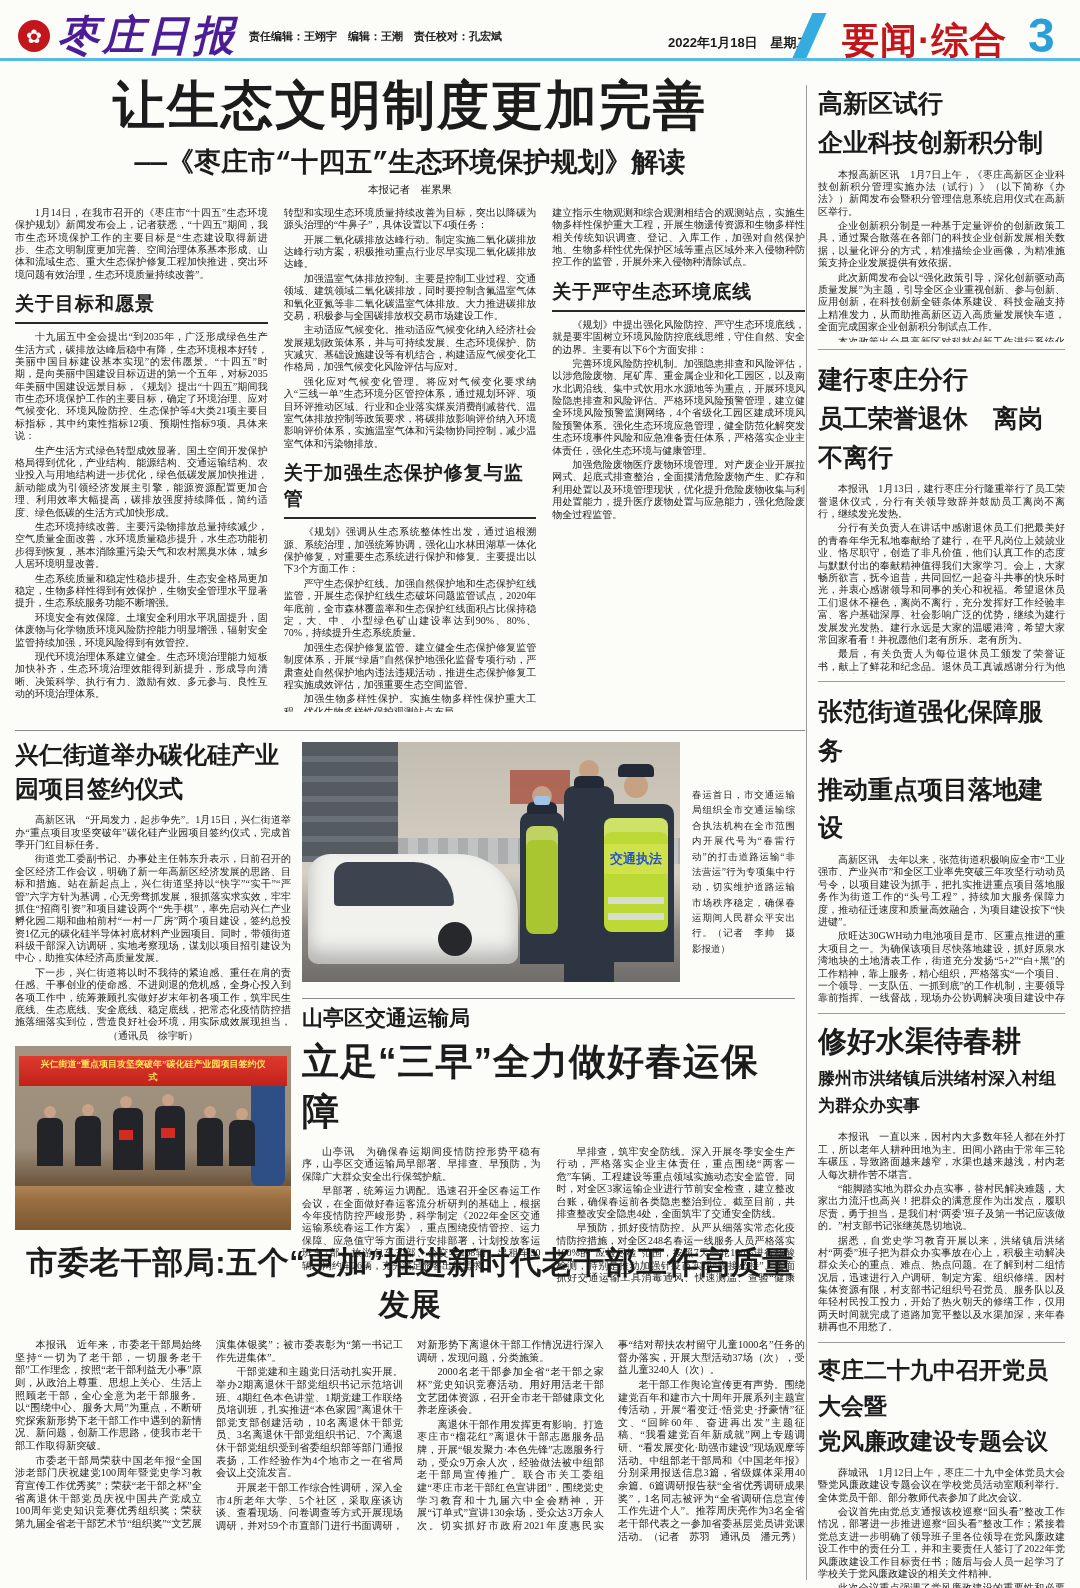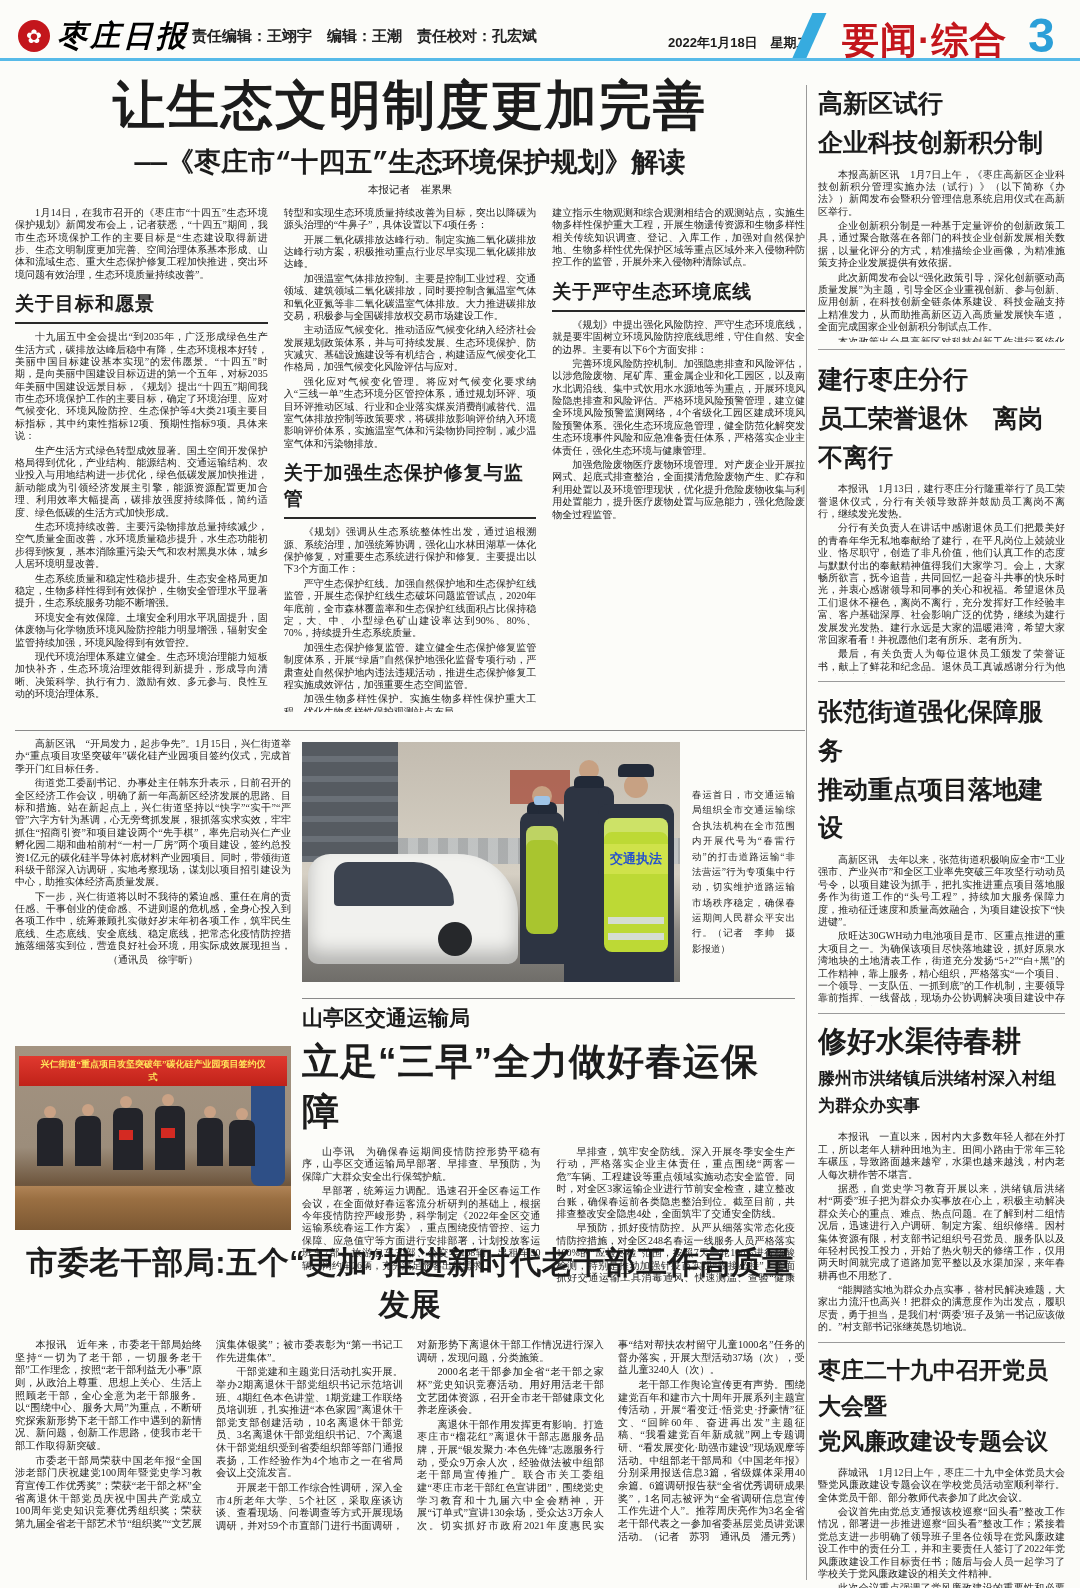--- a/index.html
+++ b/index.html
@@ -4,23 +4,23 @@
 <style>
   * { box-sizing: border-box; }
   html,body { margin:0; padding:0; background:#e9e9e5; }
   .page { position:relative; width:1080px; height:1588px; margin:0 auto; background:#fcfcf9;
           font-family:"Liberation Serif","DejaVu Serif",serif; color:#1c1c1c; overflow:hidden; }
 
   
   .hdr { position:absolute; top:16px; left:18px; height:40px; display:flex; align-items:center; }
   .logo-circle { width:32px; height:32px; border-radius:50%; background:#c3161c; color:#fff;
                  display:flex; align-items:center; justify-content:center; font-size:19px; margin-right:7px; }
-  .paper-name { color:#000000; font-size:30px; font-weight:bold; font-style:italic;
-                font-family:"DejaVu Serif",serif; letter-spacing:3px; margin-right:3px; }
-  .credits { font-size:15px; font-weight:bold; font-family:"Liberation Sans",sans-serif; color:#222; }
+  .paper-name { color:#4c1d95; font-size:42px; font-weight:bold; font-style:italic;
+                font-family:"DejaVu Serif",serif; letter-spacing:3px; margin-right:12px; }
+  .credits { font-size:11px; font-weight:bold; font-family:"Liberation Sans",sans-serif; color:#222; }
   .hdr-date { position:absolute; top:34px; left:668px; font-size:13px; font-weight:bold;
               font-family:"Liberation Sans",sans-serif; }
   .slash { position:absolute; top:13px; left:802px; width:14px; height:47px; background:#36abdf; transform:skewX(-24deg); }
   .section-title { position:absolute; top:16px; left:842px; color:#c3161c; font-size:37px; font-weight:900;
                    font-family:"Liberation Sans",sans-serif; letter-spacing:1px; }
   .page-num { position:absolute; top:8px; left:1028px; color:#2b9fd8; font-size:48px; font-weight:900;
               font-family:"Liberation Sans",sans-serif; }
   .blue-line { position:absolute; top:58px; left:0; width:1080px; height:3px; background:#57bae8; }
 
   
@@ -164,20 +164,21 @@
         <p class="bp">《规划》中提出强化风险防控、严守生态环境底线，就是要牢固树立环境风险防控底线思维，守住自然、安全的边界。主要有以下6个方面安排：</p>
         <p class="bp">完善环境风险防控机制。加强隐患排查和风险评估，以涉危险废物、尾矿库、重金属企业和化工园区，以及南水北调沿线、集中式饮用水水源地等为重点，开展环境风险隐患排查和风险评估。严格环境风险预警管理，建立健全环境风险预警监测网络，4个省级化工园区建成环境风险预警体系。强化生态环境应急管理，健全防范化解突发生态环境事件风险和应急准备责任体系，严格落实企业主体责任，强化生态环境与健康管理。</p>
         <p class="bp">加强危险废物医疗废物环境管理。对产废企业开展拉网式、起底式排查整治，全面摸清危险废物产生、贮存和利用处置以及环境管理现状，优化提升危险废物收集与利用处置能力，提升医疗废物处置与应急能力，强化危险废物全过程监管。</p>
       </div>
     </div>
   </div>
 
   <div class="hr" style="top:730px;left:15px;width:790px"></div>
 
   <div class="xr">
+    <h2 class="xr-title">兴仁街道举办碳化硅产业园项目签约仪式</h2>
     <div class="xr-body">
       <p class="bp">高新区讯　“开局发力，起步争先”。1月15日，兴仁街道举办“重点项目攻坚突破年”碳化硅产业园项目签约仪式，完成首季开门红目标任务。</p>
       <p class="bp">街道党工委副书记、办事处主任韩东升表示，日前召开的全区经济工作会议，明确了新一年高新区经济发展的思路、目标和措施。站在新起点上，兴仁街道坚持以“快字”“实干”“严管”六字方针为基调，心无旁骛抓发展，狠抓落实求实效，牢牢抓住“招商引资”和项目建设两个“先手棋”，率先启动兴仁产业孵化园二期和曲柏前村“一村一厂房”两个项目建设，签约总投资1亿元的碳化硅半导体衬底材料产业园项目。同时，带领街道科级干部深入访调研，实地考察现场，谋划以项目招引建设为中心，助推实体经济高质量发展。</p>
       <p class="bp">下一步，兴仁街道将以时不我待的紧迫感、重任在肩的责任感、干事创业的使命感、不进则退的危机感，全身心投入到各项工作中，统筹兼顾扎实做好岁末年初各项工作，筑牢民生底线、生态底线、安全底线、稳定底线，把常态化疫情防控措施落细落实到位，营造良好社会环境，用实际成效展现担当，用昂扬斗志为产业新区的建设贡献力量。</p>
     </div>
     <div class="byline">（通讯员　徐宇昕）</div>
   </div>
 
   <div class="photo-sign">
     <div class="ps-banner">兴仁街道“重点项目攻坚突破年”碳化硅产业园项目签约仪式</div>
@@ -218,21 +219,21 @@
       <div class="pt-officer" style="left:218px;top:70px;width:44px;height:152px">
         <div class="pt-head"></div>
         <div class="pt-cap"></div>
         <div class="pt-mask"></div>
         <div class="pt-vest" style="background:#a9c52f"></div>
       </div>
       <div class="pt-officer" style="left:262px;top:44px;width:50px;height:196px">
         <div class="pt-head"></div>
         <div class="pt-cap"></div>
       </div>
-      <div class="pt-officer" style="left:296px;top:62px;width:76px;height:178px">
+      <div class="pt-officer" style="left:296px;top:62px;width:76px;height:158px">
         <div class="pt-head" style="width:24px;height:24px;top:-30px"></div>
         <div class="pt-cap" style="width:36px;height:13px;top:-40px"></div>
         <div class="pt-vest">
           <div class="pt-vest-text">交通执法</div>
           <div class="pt-stripe" style="bottom:28px"></div>
           <div class="pt-stripe" style="bottom:12px"></div>
         </div>
       </div>
     </div>
     <div class="tr-caption">春运首日，市交通运输局组织全市交通运输综合执法机构在全市范围内开展代号为“春雷行动”的打击道路运输“非法营运”行为专项集中行动，切实维护道路运输市场秩序稳定，确保春运期间人民群众平安出行。（记者　李帅　摄影报道）</div>
@@ -299,22 +300,22 @@
       <p class="bp">高新区讯　去年以来，张范街道积极响应全市“工业强市、产业兴市”和全区工业率先突破三年攻坚行动动员号令，以项目建设为抓手，把扎实推进重点项目落地服务作为街道工作的“头号工程”，持续加大服务保障力度，推动征迁速度和质量高效融合，为项目建设按下“快进键”。</p>
       <p class="bp">欣旺达30GWH动力电池项目是市、区重点推进的重大项目之一。为确保该项目尽快落地建设，抓好原泉水湾地块的土地清表工作，街道充分发扬“5+2”“白+黑”的工作精神，靠上服务，精心组织，严格落实“一个项目、一个领导、一支队伍、一抓到底”的工作机制，主要领导靠前指挥、一线督战，现场办公协调解决项目建设中存在的困难和问题，落实属地责任，进一步压缩前期准备时间，提高工作效率，全力推进用地坟头迁移、附着物清理等工作，尽快交付土地，为项目建设提供用地保障。</p>
 
     </div>
     <div class="sb-div"></div>
 
     <div class="sb-art" style="height:315px">
       <div class="sb-big">修好水渠待春耕</div>
       <div class="sb-h2">滕州市洪绪镇后洪绪村深入村组为群众办实事</div>
       <p class="bp">本报讯　一直以来，因村内大多数年轻人都在外打工，所以老年人耕种田地为主。田间小路由于常年三轮车碾压，导致路面越来越窄，水渠也越来越浅，村内老人每次耕作苦不堪言。</p>
+      <p class="bp">“能脚踏实地为群众办点实事，替村民解决难题，大家出力流汗也高兴！把群众的满意度作为出发点，履职尽责，勇于担当，是我们村‘两委’班子及第一书记应该做的。”村支部书记张继英恳切地说。</p>
       <p class="bp">据悉，自党史学习教育开展以来，洪绪镇后洪绪村“两委”班子把为群众办实事放在心上，积极主动解决群众关心的重点、难点、热点问题。在了解到村二组情况后，迅速进行入户调研、制定方案、组织修缮。因村集体资源有限，村支部书记组织号召党员、服务队以及年轻村民投工投力，开始了热火朝天的修缮工作，仅用两天时间就完成了道路加宽平整以及水渠加深，来年春耕再也不用愁了。</p>
-      <p class="bp">“能脚踏实地为群众办点实事，替村民解决难题，大家出力流汗也高兴！把群众的满意度作为出发点，履职尽责，勇于担当，是我们村‘两委’班子及第一书记应该做的。”村支部书记张继英恳切地说。</p>
 
     </div>
     <div class="sb-div"></div>
 
     <div class="sb-art" style="height:250px">
       <div class="sb-h1" style="font-size:23px">
         <span class="tl">枣庄二十九中召开党员大会暨</span>
         <span class="tl">党风廉政建设专题会议</span>
       </div>
       <p class="bp">薛城讯　1月12日上午，枣庄二十九中全体党员大会暨党风廉政建设专题会议在学校党员活动室顺利举行。全体党员干部、部分教师代表参加了此次会议。</p>

